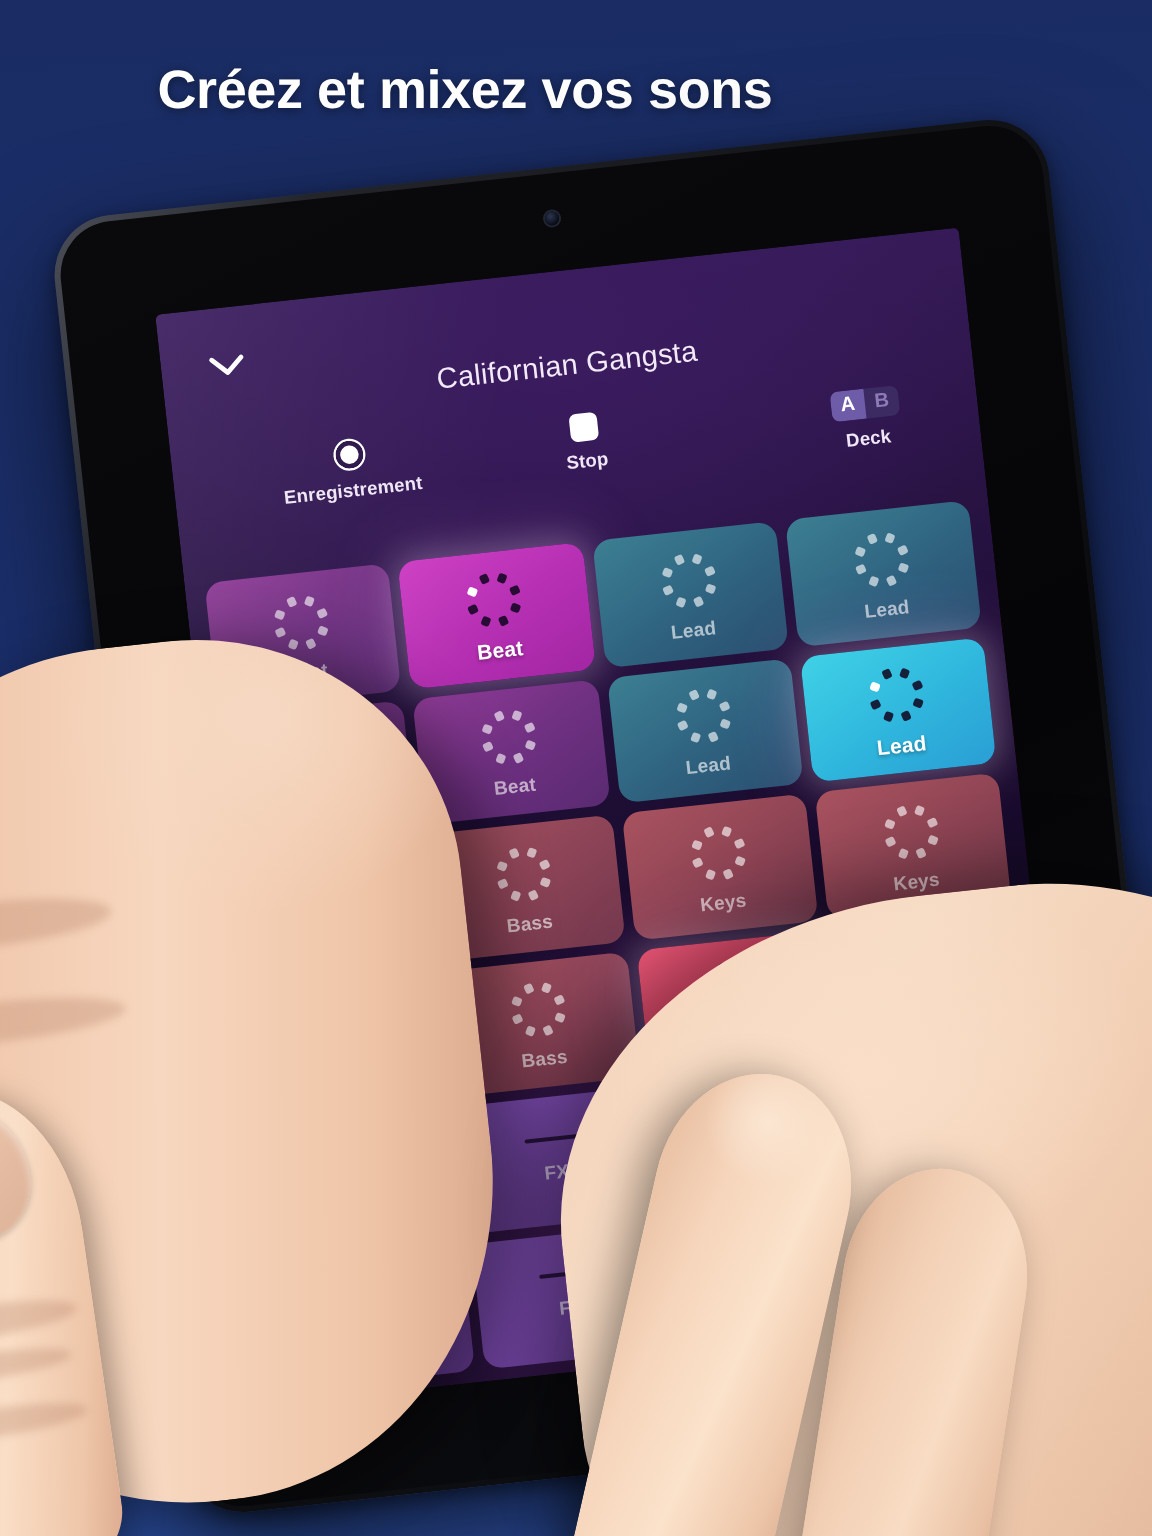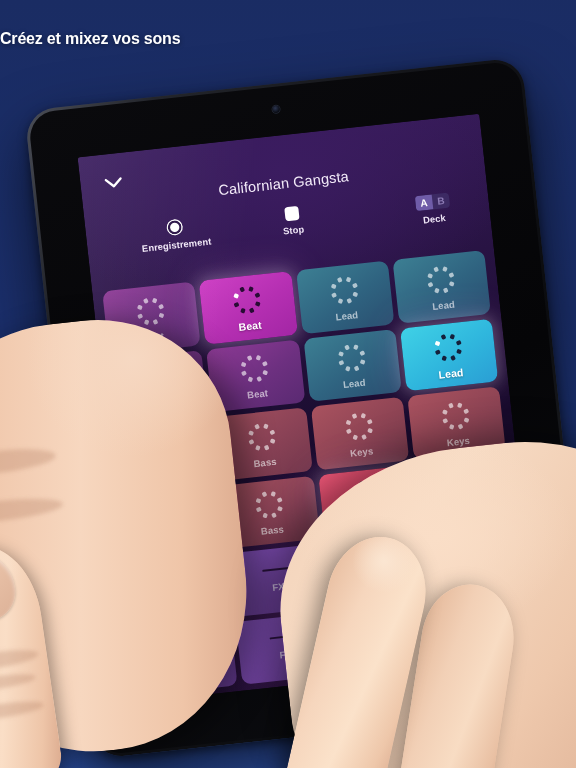--- a/index.html
+++ b/index.html
@@ -8,22 +8,22 @@
     font-family:"Liberation Sans", sans-serif;
     background:
       radial-gradient(ellipse 90% 60% at 50% 96%, #2f52a8 0%, rgba(47,82,168,0) 62%),
       linear-gradient(178deg, #1a2c63 0%, #1b2f6c 42%, #203a84 72%, #27478f 100%);
     position:relative;
   }
 
   
   .headline{
     position:absolute; top:30px; left:0; width:465px;
-    text-align:left; color:#ffffff;
-    font-size:16px; font-weight:bold; letter-spacing:-0.2px;
+    text-align:center; color:#ffffff;
+    font-size:27px; font-weight:bold; letter-spacing:-0.2px;
     text-shadow:0 1px 5px rgba(0,0,0,.45);
   }
 
   
   .tablet-wrap{
     position:absolute; left:58px; top:82px;
     width:500px; height:652px;
     transform:rotate(-6.2deg);
     transform-origin:50% 50%;
   }

